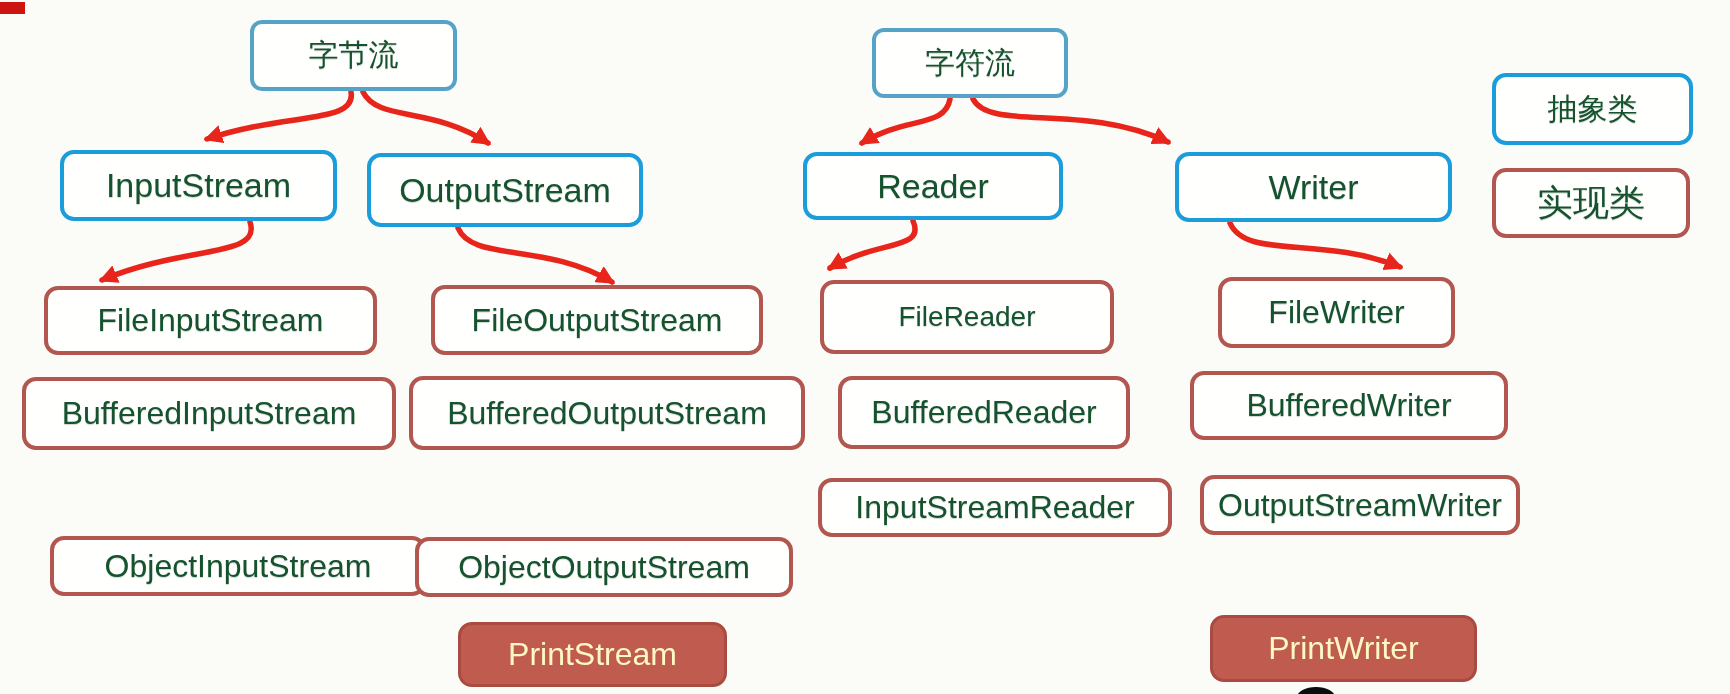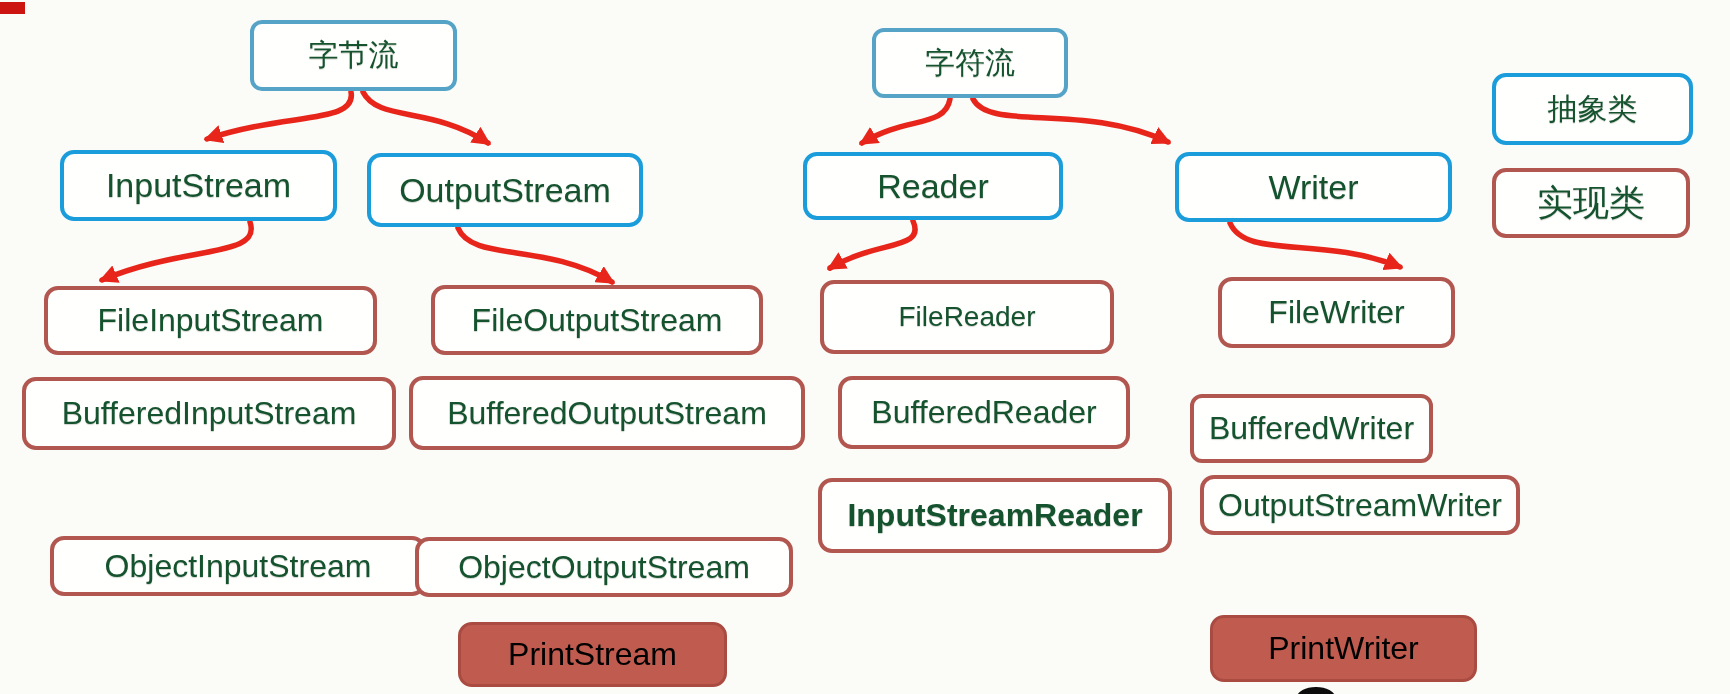--- a/index.html
+++ b/index.html
@@ -14,21 +14,21 @@
     display:flex;align-items:center;justify-content:center;
     background:#fffffe;color:#14532d;
     white-space:nowrap;letter-spacing:0px;
     text-shadow:0 1px 1px rgba(0,0,0,0.18);
   }
   .node.blue{border:4px solid var(--blue);border-radius:14px;}
   .node.blue-muted{border:4px solid var(--blue-muted);border-radius:12px;}
   .node.red-outline{border:4px solid var(--red-outline);border-radius:14px;}
   .node.red-filled{
     background:var(--red-fill);border:3px solid var(--red-fill-border);
-    border-radius:14px;color:#000000;text-shadow:none;
+    border-radius:14px;color:#fef9c3;text-shadow:none;
   }
   #arrow-layer{position:absolute;left:0;top:0;pointer-events:none;}
   #corner-marker{position:absolute;}
   #mouse-cursor{position:absolute;}
 </style>
 </head>
 <body style="background: rgb(251, 251, 248);">
 
 <div id="stage">
   <svg id="arrow-layer" width="1730" height="694" viewBox="0 0 1730 694">
@@ -61,20 +61,20 @@
     <div class="node blue" style="left: 803px; top: 152px; width: 260px; height: 68px; font-size: 34px;">Reader</div>
     <div class="node blue" style="left: 367px; top: 153px; width: 276px; height: 74px; font-size: 34px;">OutputStream</div>
     <div class="node blue" style="left: 1175px; top: 152px; width: 277px; height: 70px; font-size: 34px;">Writer</div>
     <div class="node red-outline" style="left: 44px; top: 286px; width: 333px; height: 69px; font-size: 32px;">FileInputStream</div>
     <div class="node red-outline" style="left: 431px; top: 285px; width: 332px; height: 70px; font-size: 32px;">FileOutputStream</div>
     <div class="node red-outline" style="left: 820px; top: 280px; width: 294px; height: 74px; font-size: 28px;">FileReader</div>
     <div class="node red-outline" style="left: 1218px; top: 277px; width: 237px; height: 71px; font-size: 32px;">FileWriter</div>
     <div class="node red-outline" style="left: 22px; top: 377px; width: 374px; height: 73px; font-size: 32px;">BufferedInputStream</div>
     <div class="node red-outline" style="left: 409px; top: 376px; width: 396px; height: 74px; font-size: 32px;">BufferedOutputStream</div>
     <div class="node red-outline" style="left: 838px; top: 376px; width: 292px; height: 73px; font-size: 32px;">BufferedReader</div>
-    <div class="node red-outline" style="left: 1190px; top: 394px; width: 243px; height: 69px; font-size: 32px; border-radius: 12px;">BufferedWriter</div>
-    <div class="node red-outline" style="left: 818px; top: 478px; width: 354px; height: 75px; font-size: 32px; font-weight: bold;">InputStreamReader</div>
+    <div class="node red-outline" style="left: 1190px; top: 371px; width: 318px; height: 69px; font-size: 32px;">BufferedWriter</div>
+    <div class="node red-outline" style="left: 818px; top: 478px; width: 354px; height: 59px; font-size: 32px;">InputStreamReader</div>
     <div class="node red-outline" style="left: 1200px; top: 475px; width: 320px; height: 60px; font-size: 32px; text-align: right;">OutputStreamWriter</div>
     <div class="node red-outline" style="left: 14px; top: 536px; width: 376px; height: 60px; font-size: 32px; margin-left: 36px;">ObjectInputStream</div>
     <div class="node red-outline" style="left: 415px; top: 537px; width: 378px; height: 60px; font-size: 32px;">ObjectOutputStream</div>
     <div class="node red-filled" style="left: 458px; top: 622px; width: 269px; height: 65px; font-size: 32px;">PrintStream</div>
     <div class="node red-filled" style="left: 1210px; top: 615px; width: 267px; height: 67px; font-size: 32px;">PrintWriter</div>
   </div>
 
 </body></html>

